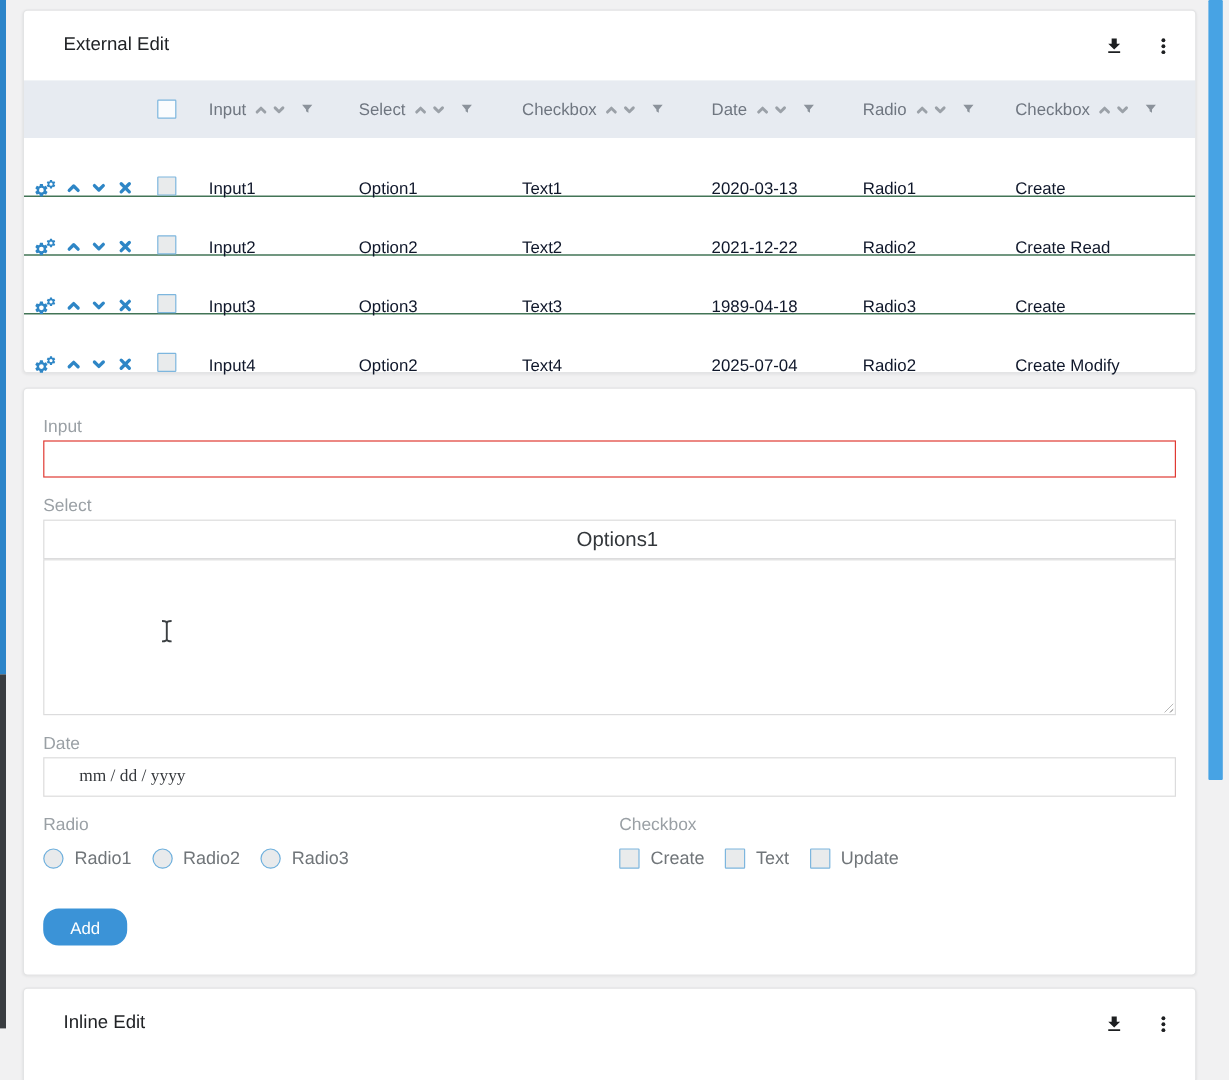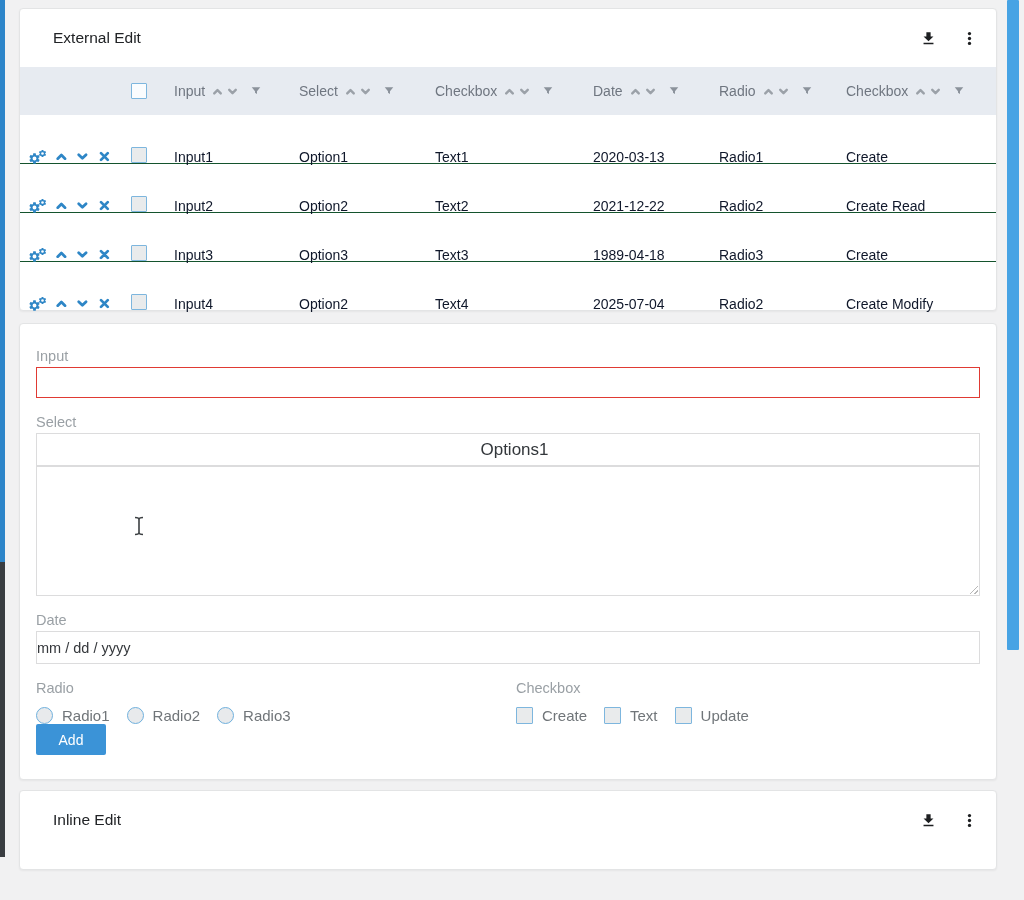--- a/index.html
+++ b/index.html
@@ -42,33 +42,33 @@
            font-family:"Liberation Sans",sans-serif;font-size:15px;padding:0 12px;outline:none;}
   .f-input.error{border-color:#e03a33;}
   .f-select{height:31px;border:1px solid #dcdcdd;display:flex;align-items:center;padding-left:13px;
             font-size:17px;color:#33373b;cursor:pointer;background:#fff;justify-content:center;}
   .f-textarea{height:128px;border:1px solid #dcdcdd;position:relative;background:#fff;cursor:text;}
   .resize-handle{position:absolute;right:1px;bottom:1px;width:11px;height:11px;cursor:nwse-resize;
     background:repeating-linear-gradient(-45deg,transparent 0 2px,#b8b8b8 2px 3px);
     clip-path:polygon(100% 0,100% 100%,0 100%);}
   .ibeam{position:absolute;left:96px;top:49px;width:12px;height:20px;color:#3c4043;}
   .ibeam svg{width:100%;height:100%;display:block;}
-  .f-date{height:31px;border:1px solid #dcdcdd;display:flex;align-items:center;padding-left:0;
-          font-family:Liberation Sans, sans-serif;font-size:14.5px;color:#35383c;cursor:text;background:#fff;}
+  .f-date{height:31px;border:1px solid #dcdcdd;display:flex;align-items:center;padding-left:29px;
+          font-family:Liberation Serif, serif;font-size:14.5px;color:#35383c;cursor:text;background:#fff;}
   .rc-wrap{display:flex;}
   .rc-col-left{width:480px;flex:none;}
   .rc-col-right{flex:1;}
   .options-row{display:flex;align-items:center;margin-top:10px;}
   .opt{display:flex;align-items:center;margin-right:17px;}
   .radio-circle{width:17px;height:17px;border-radius:50%;border:1px solid #6fb0dd;background:#e8eaec;
                 box-sizing:border-box;cursor:pointer;flex:none;}
   .opt .cb{width:17px;height:17px;}
   .opt-label{color:#707579;font-size:15px;margin-left:9px;}
-  .add-btn{width:70px;height:31px;background:#3b93d7;color:#fff;border:none;
-           border-radius:2px;font-size:14px;font-family:"Liberation Sans",sans-serif;cursor:pointer;}
+  .add-btn{margin-top:33px;width:70px;height:31px;background:#3b93d7;color:#fff;border:none;
+           border-radius:13px;font-size:14px;font-family:"Liberation Sans",sans-serif;cursor:pointer;}
   .inline-card{margin-top:10px;height:80px;}
   
   .left-bar-blue{position:absolute;left:0;top:0;width:5px;height:562px;background:#2d85c9;z-index:5;}
   .left-bar-dark{position:absolute;left:0;top:562px;width:5px;height:295px;background:#393d41;z-index:5;}
   .right-thumb{position:absolute;right:5px;top:0;width:12px;height:650px;background:#47a3e4;z-index:5;border-radius:1px;}
   .hidden-defs{position:absolute;width:0;height:0;overflow:hidden;}
 </style>
 </head>
 <body>
 

